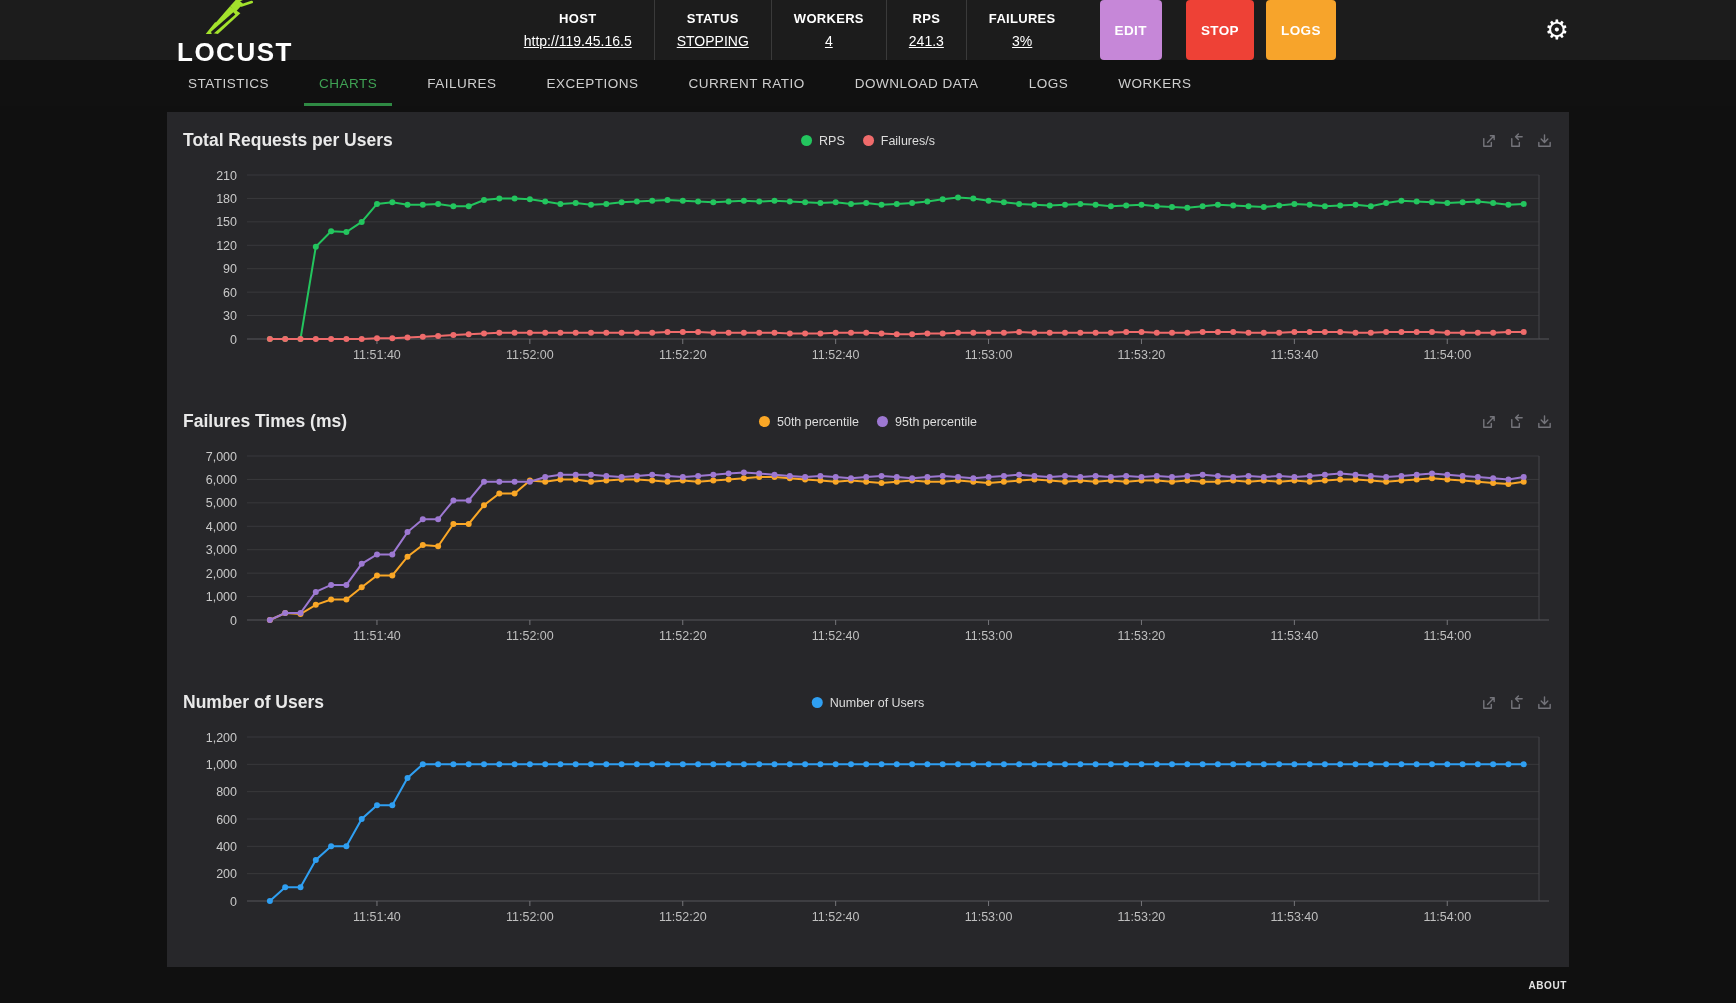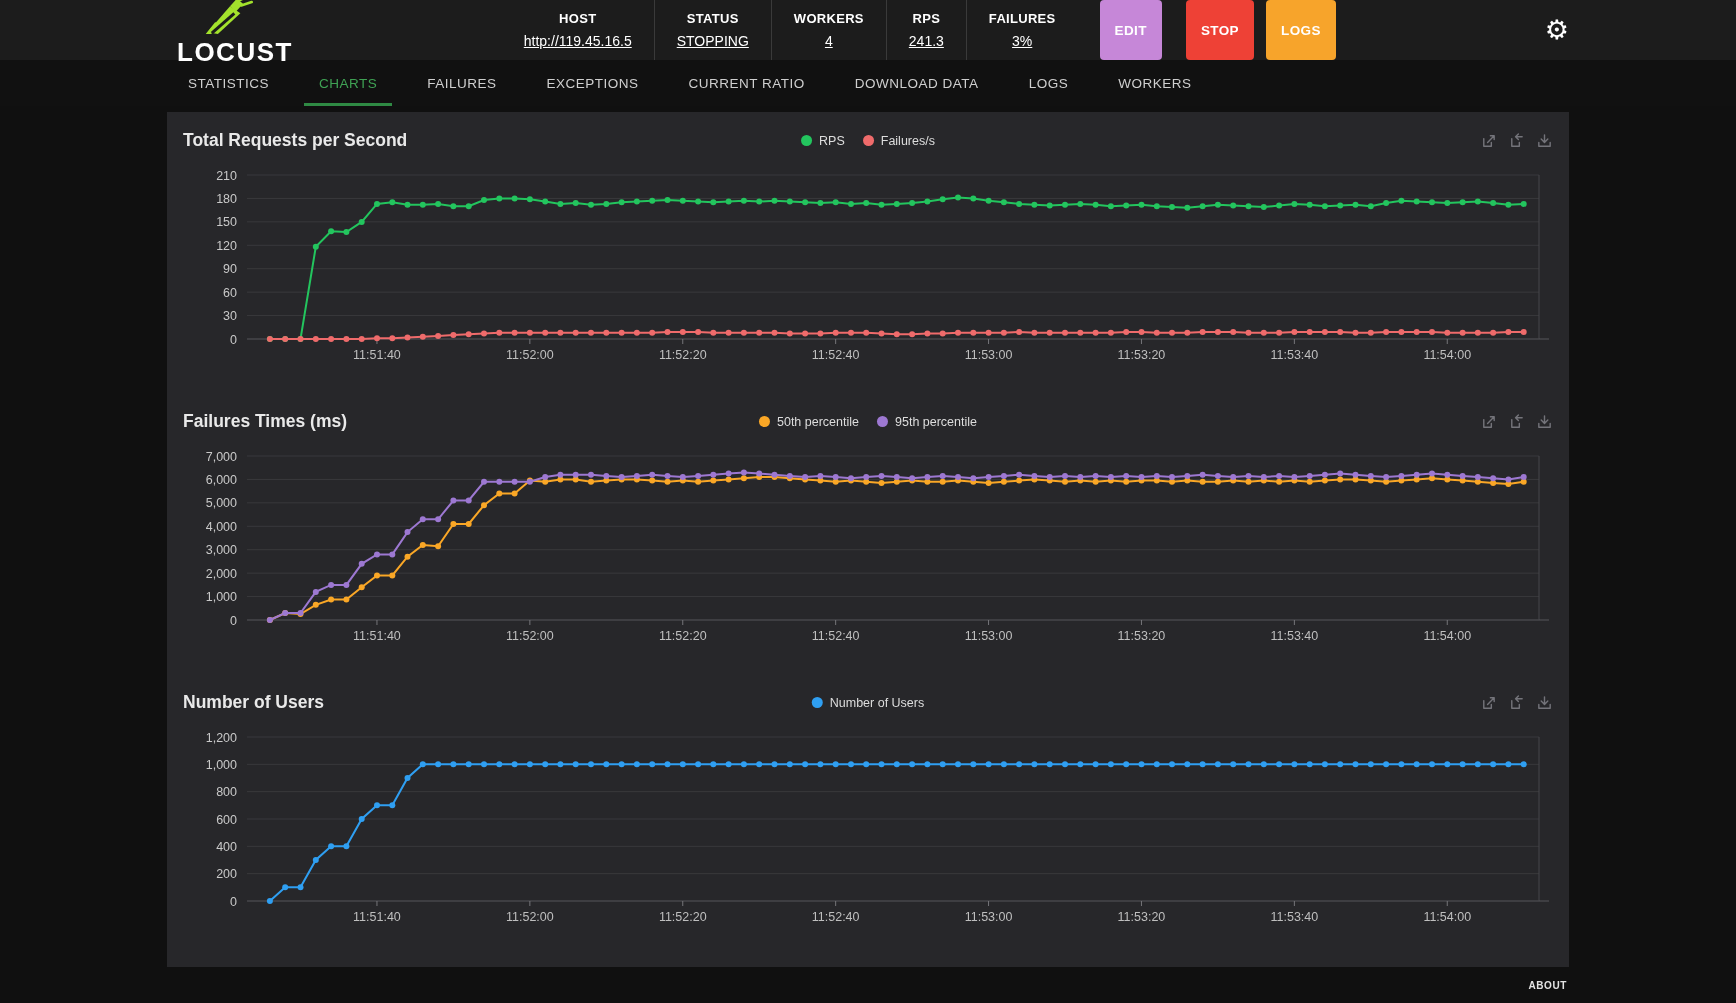--- a/index.html
+++ b/index.html
@@ -111,21 +111,21 @@
     <div class="tab">CURRENT RATIO</div>
     <div class="tab">DOWNLOAD DATA</div>
     <div class="tab">LOGS</div>
     <div class="tab">WORKERS</div>
   </div>
 </nav>
 
 <main class="container panel" id="charts">
   <section class="chart-block">
     <div class="chart-header">
-      <h2 class="chart-title">Total Requests per Second</h2>
+      <h2 class="chart-title">Total Requests per Users</h2>
       <div class="legend">
           <span class="legend-item">
             <i class="dot" style="background: rgb(35, 197, 94);"></i>
             <span>RPS</span>
           </span>
           <span class="legend-item">
             <i class="dot" style="background: rgb(239, 107, 107);"></i>
             <span>Failures/s</span>
           </span>
         </div>

